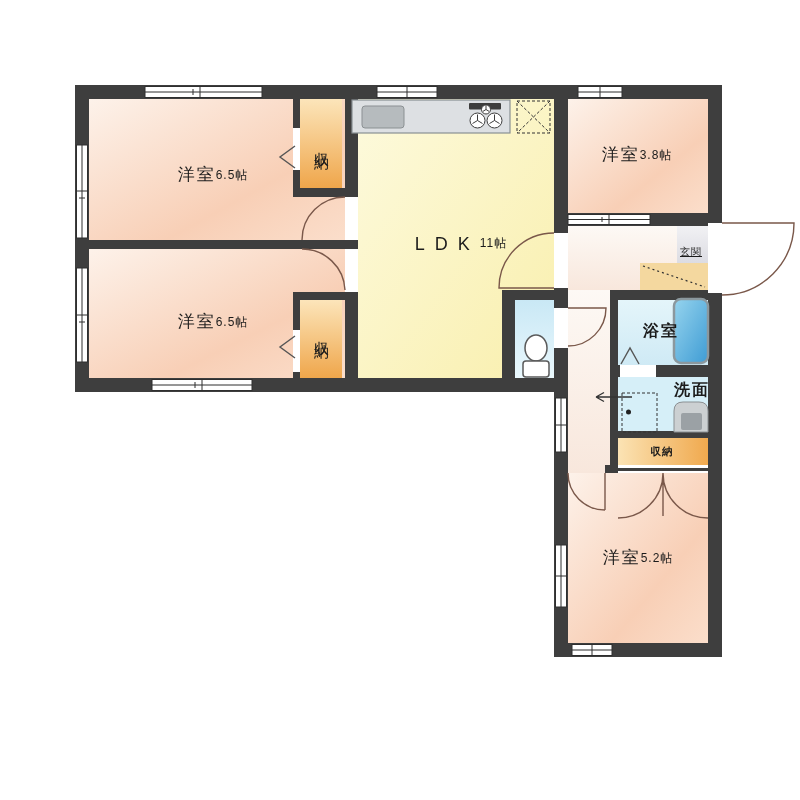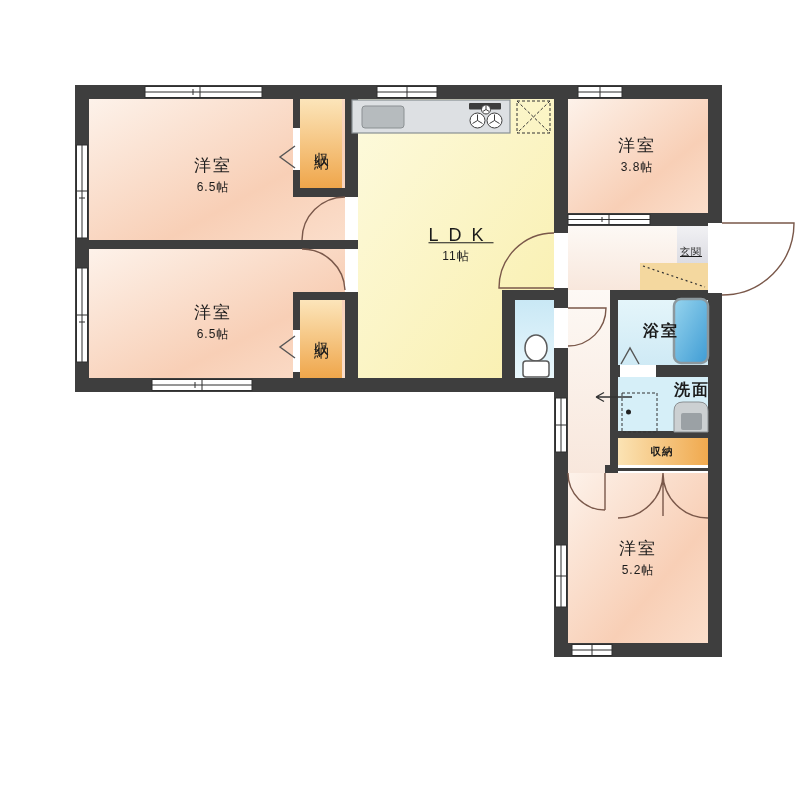--- a/index.html
+++ b/index.html
@@ -1,23 +1,23 @@
 <!DOCTYPE html>
 <html><head>
 <meta charset="utf-8">
 <style>
   html,body{margin:0;padding:0;background:#ffffff;}
   .stage{position:relative;width:800px;height:800px;background:#ffffff;overflow:hidden;
          font-family:"Liberation Sans","DejaVu Sans",sans-serif;color:#1b1b1b;}
   .stage svg{position:absolute;left:0;top:0;}
-  .label{position:absolute;transform:translate(-50%,-50%);display:flex;flex-direction:column;
+  .label{position:absolute;transform:translate(-50%,-50%);display:flex;flex-direction:row;
          align-items:center;line-height:1.45;white-space:nowrap;text-align:center;
          letter-spacing:2px;font-size:17px;}
   .label .size{font-size:12px;letter-spacing:1px;}
-  .label-ldk .name{font-size:18px;letter-spacing:10px;padding-left:10px;text-decoration:underline;}
+  .label-ldk .name{font-size:18px;letter-spacing:10px;padding-left:10px;}
   .label-single{position:absolute;transform:translate(-50%,-50%);white-space:nowrap;}
   .lab-entrance{font-size:10px;letter-spacing:1px;text-decoration:underline;}
   .lab-wet{font-size:16px;letter-spacing:2px;font-weight:bold;}
   .label-v{position:absolute;transform:translate(-50%,-50%);writing-mode:vertical-rl;
            text-orientation:upright;font-size:15px;letter-spacing:3px;white-space:nowrap;}
   .lab-closet-e{font-size:10.5px;font-weight:bold;letter-spacing:1px;}
 </style>
 </head>
 <body>
 

